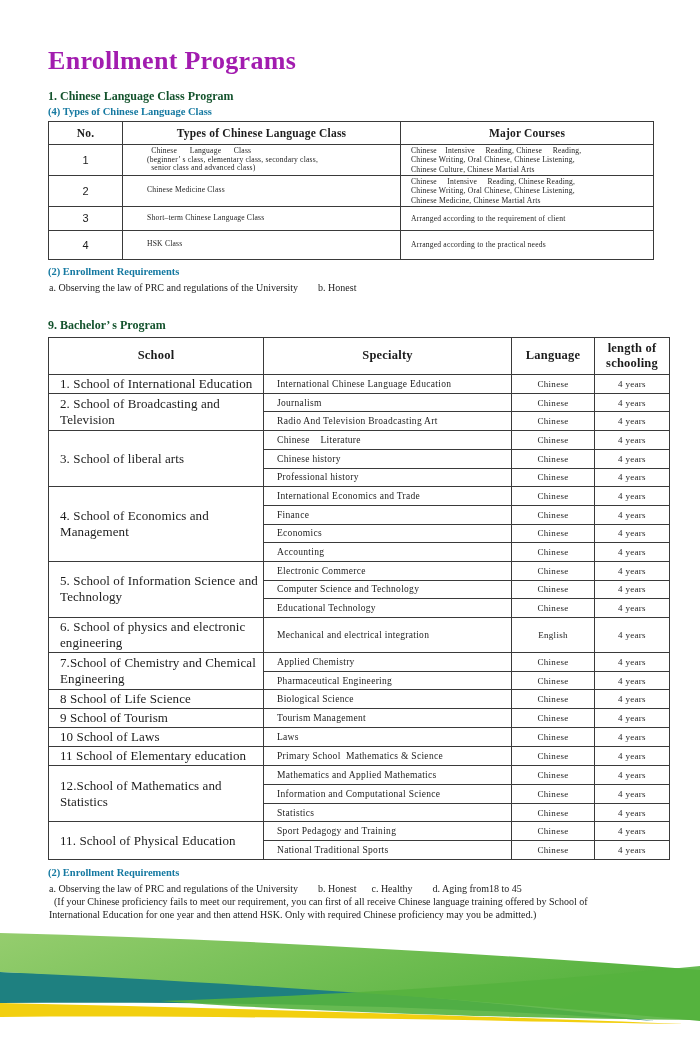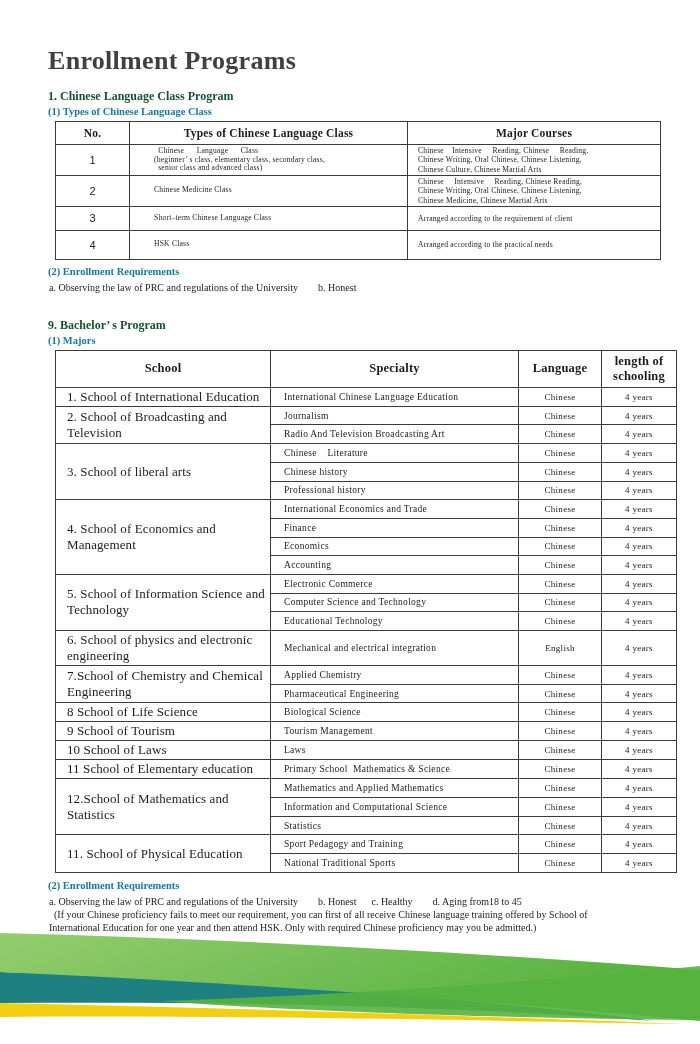--- a/index.html
+++ b/index.html
@@ -4,28 +4,28 @@
 <style>
   html,body{margin:0;padding:0;}
   body{
     width:700px;height:1044px;position:relative;overflow:hidden;
     background:#ffffff;
     font-family:"Liberation Serif","DejaVu Serif",serif;
     color:#1c1c1c;
   }
   .content{position:absolute;left:48px;top:46px;width:608px;}
   .page-title{
-    font-size:26px;font-weight:bold;color:#404040;
+    font-size:26px;font-weight:bold;color:#a21caf;
     margin:0 0 13px 0;letter-spacing:0.3px;
   }
   .sec-heading{font-size:12px;font-weight:bold;margin:0;color:#14532d;}
   .sub-heading{font-size:10.5px;font-weight:bold;color:#1579a1;margin:2px 0 4px 0;}
   .sec2-gap{margin-top:24px;}
 
-  table{border-collapse:collapse;margin-left:7px;table-layout:fixed;}
+  table{border-collapse:collapse;margin-left:0;table-layout:fixed;}
   td,th{border:1px solid #3a3a3a;overflow:hidden;}
   #t1{width:590px;}
   #t1 th{font-size:11.5px;font-weight:bold;padding:3px 2px;letter-spacing:0.2px;}
   #t1 thead tr{height:23px;}
   #t1 tbody tr:nth-child(1){height:31px;}
   #t1 tbody tr:nth-child(2){height:30px;}
   #t1 tbody tr:nth-child(3){height:24px;}
   #t1 tbody tr:nth-child(4){height:29px;}
   #t1 .col-no{width:69px;}
   #t1 .col-type{width:273px;}
@@ -61,21 +61,21 @@
   .wave{position:absolute;left:0;top:924px;width:700px;height:120px;display:block;}
 </style>
 </head>
 <body>
 
 <div class="content">
 
   <h1 class="page-title">Enrollment Programs</h1>
 
   <h2 class="sec-heading">1. Chinese Language Class Program</h2>
-  <div class="sub-heading">(1) Types of Chinese Language Class</div>
+  <div class="sub-heading">(4) Types of Chinese Language Class</div>
 
   <table id="t1">
     <thead>
       <tr>
         <th class="col-no">No.</th>
         <th class="col-type">Types of Chinese Language Class</th>
         <th class="col-courses">Major Courses</th>
       </tr>
     </thead>
     <tbody>
@@ -107,21 +107,20 @@
         </tr>
       </tbody>
   </table>
 
   <div class="sub-heading" style="margin-top:6px;">(2) Enrollment Requirements</div>
   <div class="req-block">
       <div class="req-line">a. Observing the law of PRC and regulations of the University        b. Honest</div>
     </div>
 
   <h2 class="sec-heading sec2-gap">9. Bachelor’ s Program</h2>
-  <div class="sub-heading">(1) Majors</div>
 
   <table id="t2">
     <thead>
       <tr>
         <th class="col-school">School</th>
         <th class="col-spec">Specialty</th>
         <th class="col-lang">Language</th>
         <th class="col-len">length of schooling</th>
       </tr>
     </thead>

